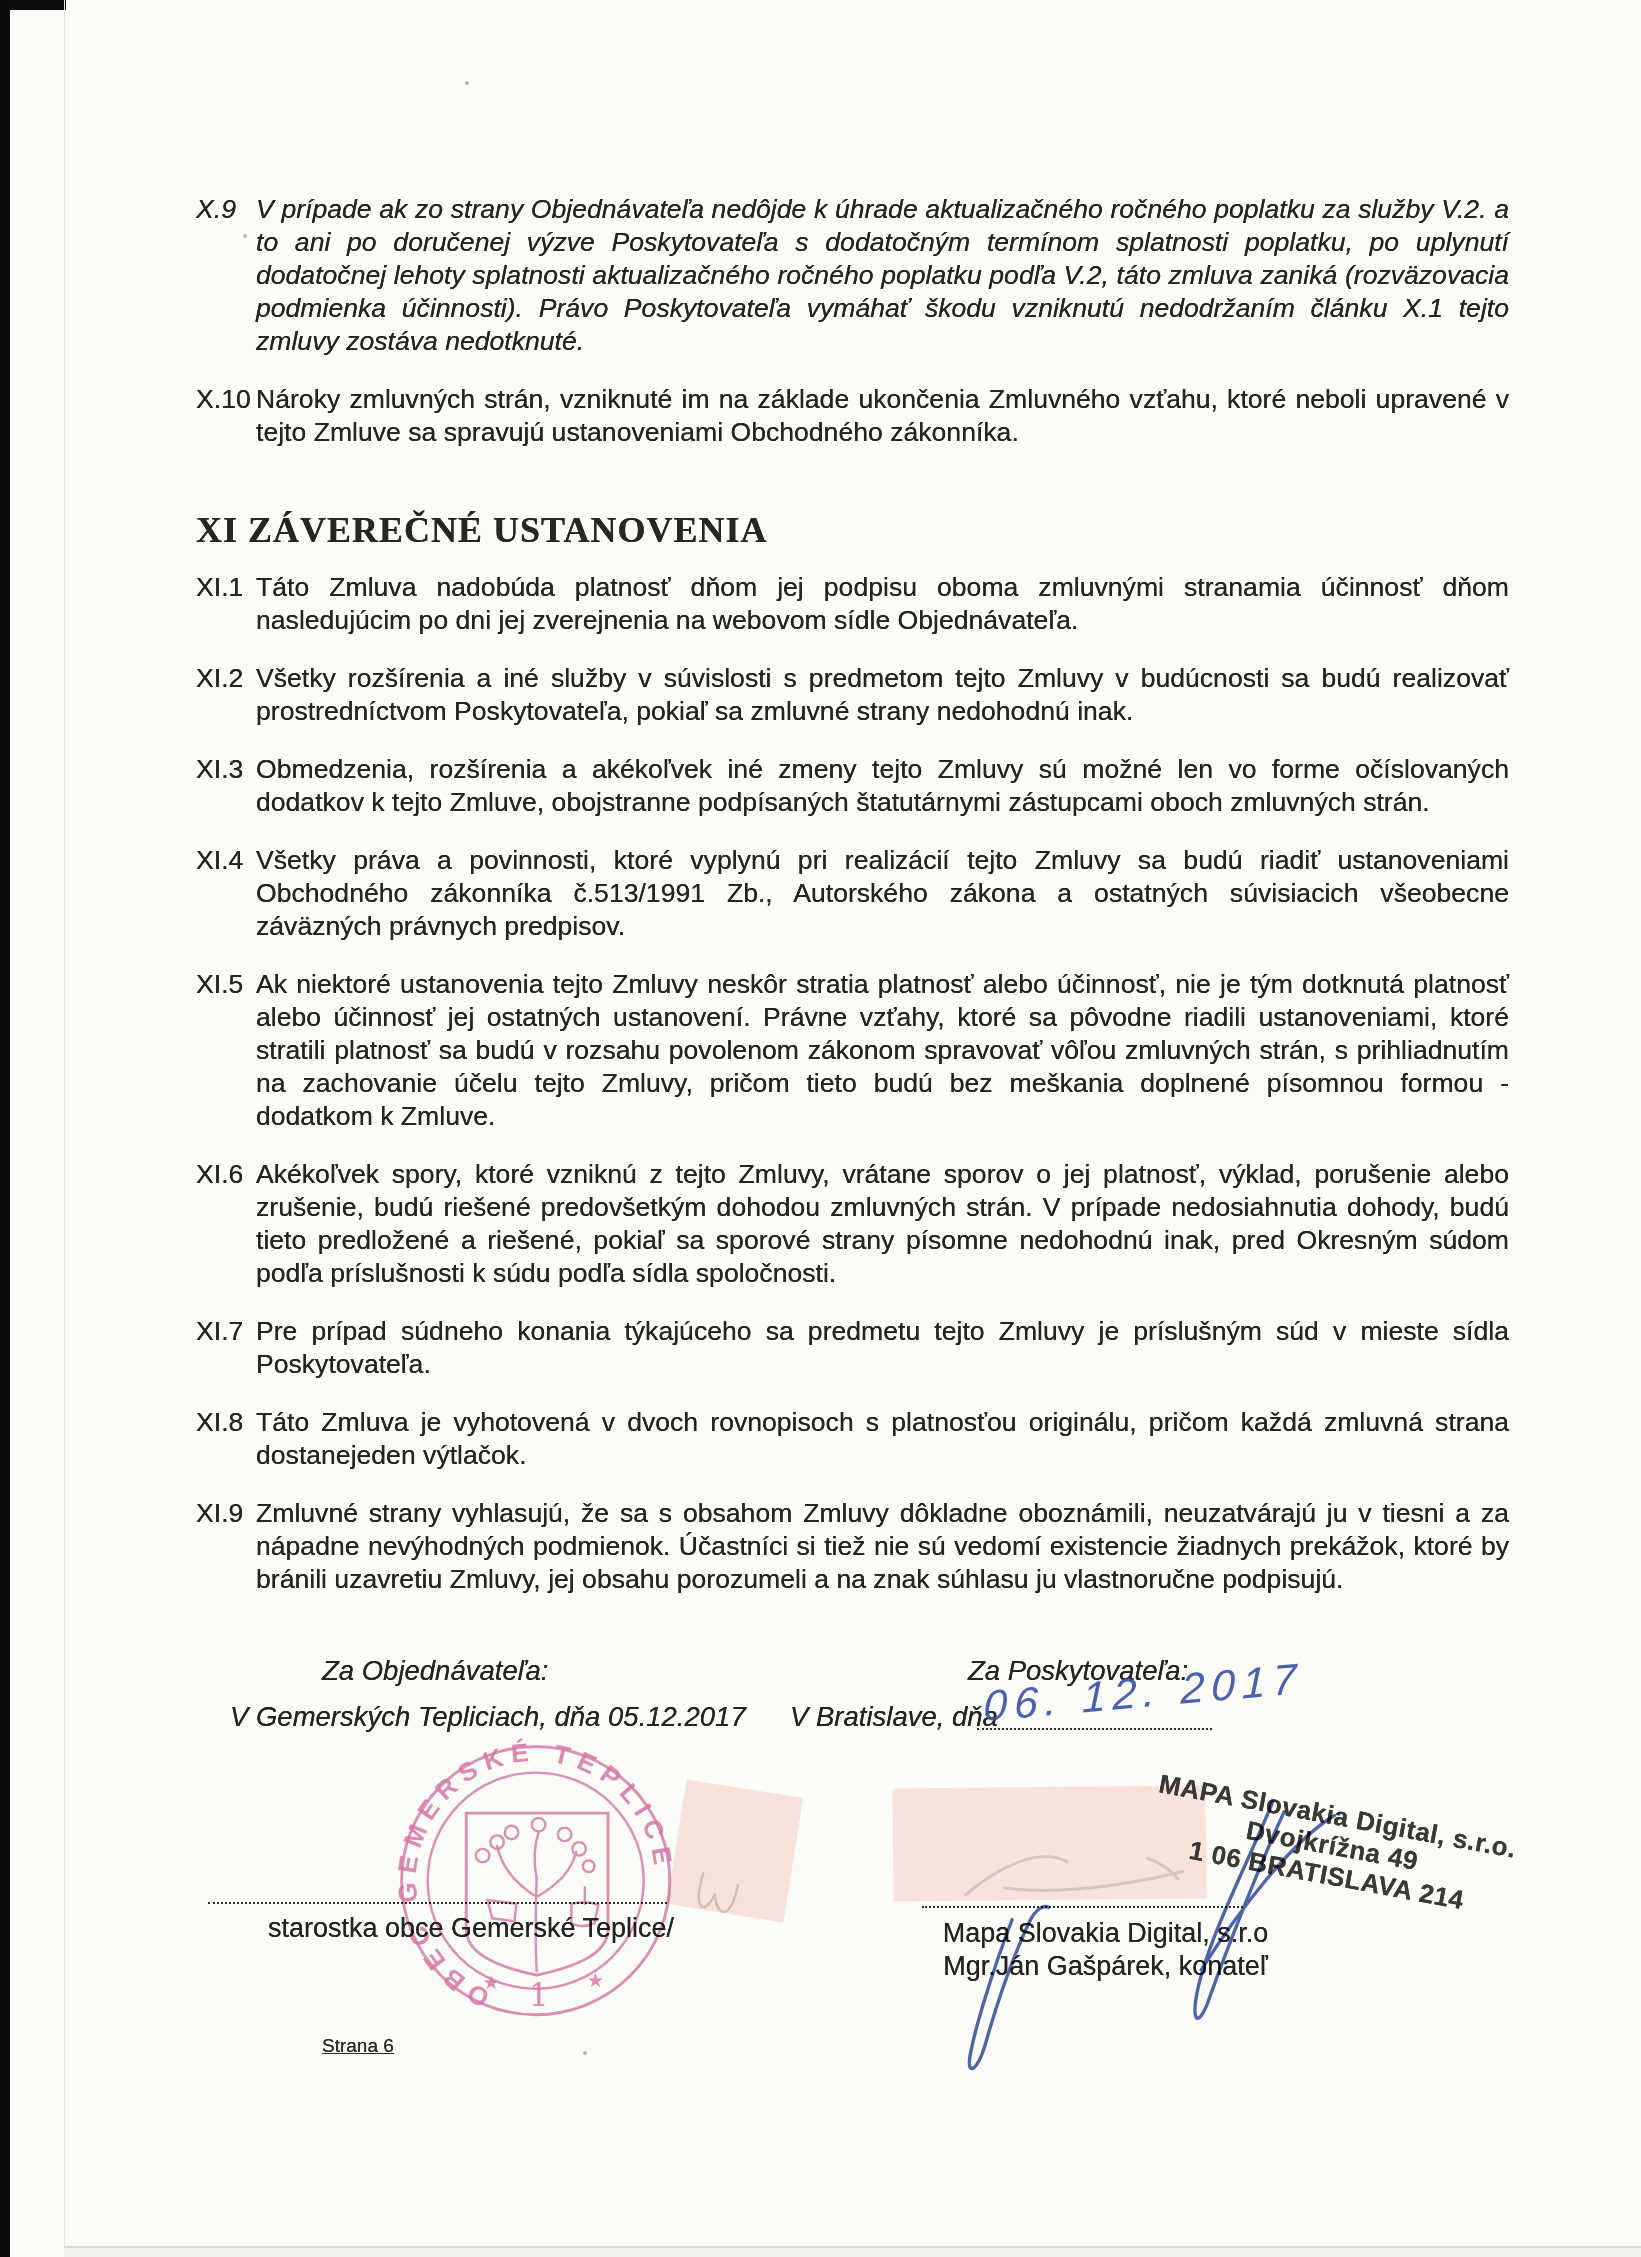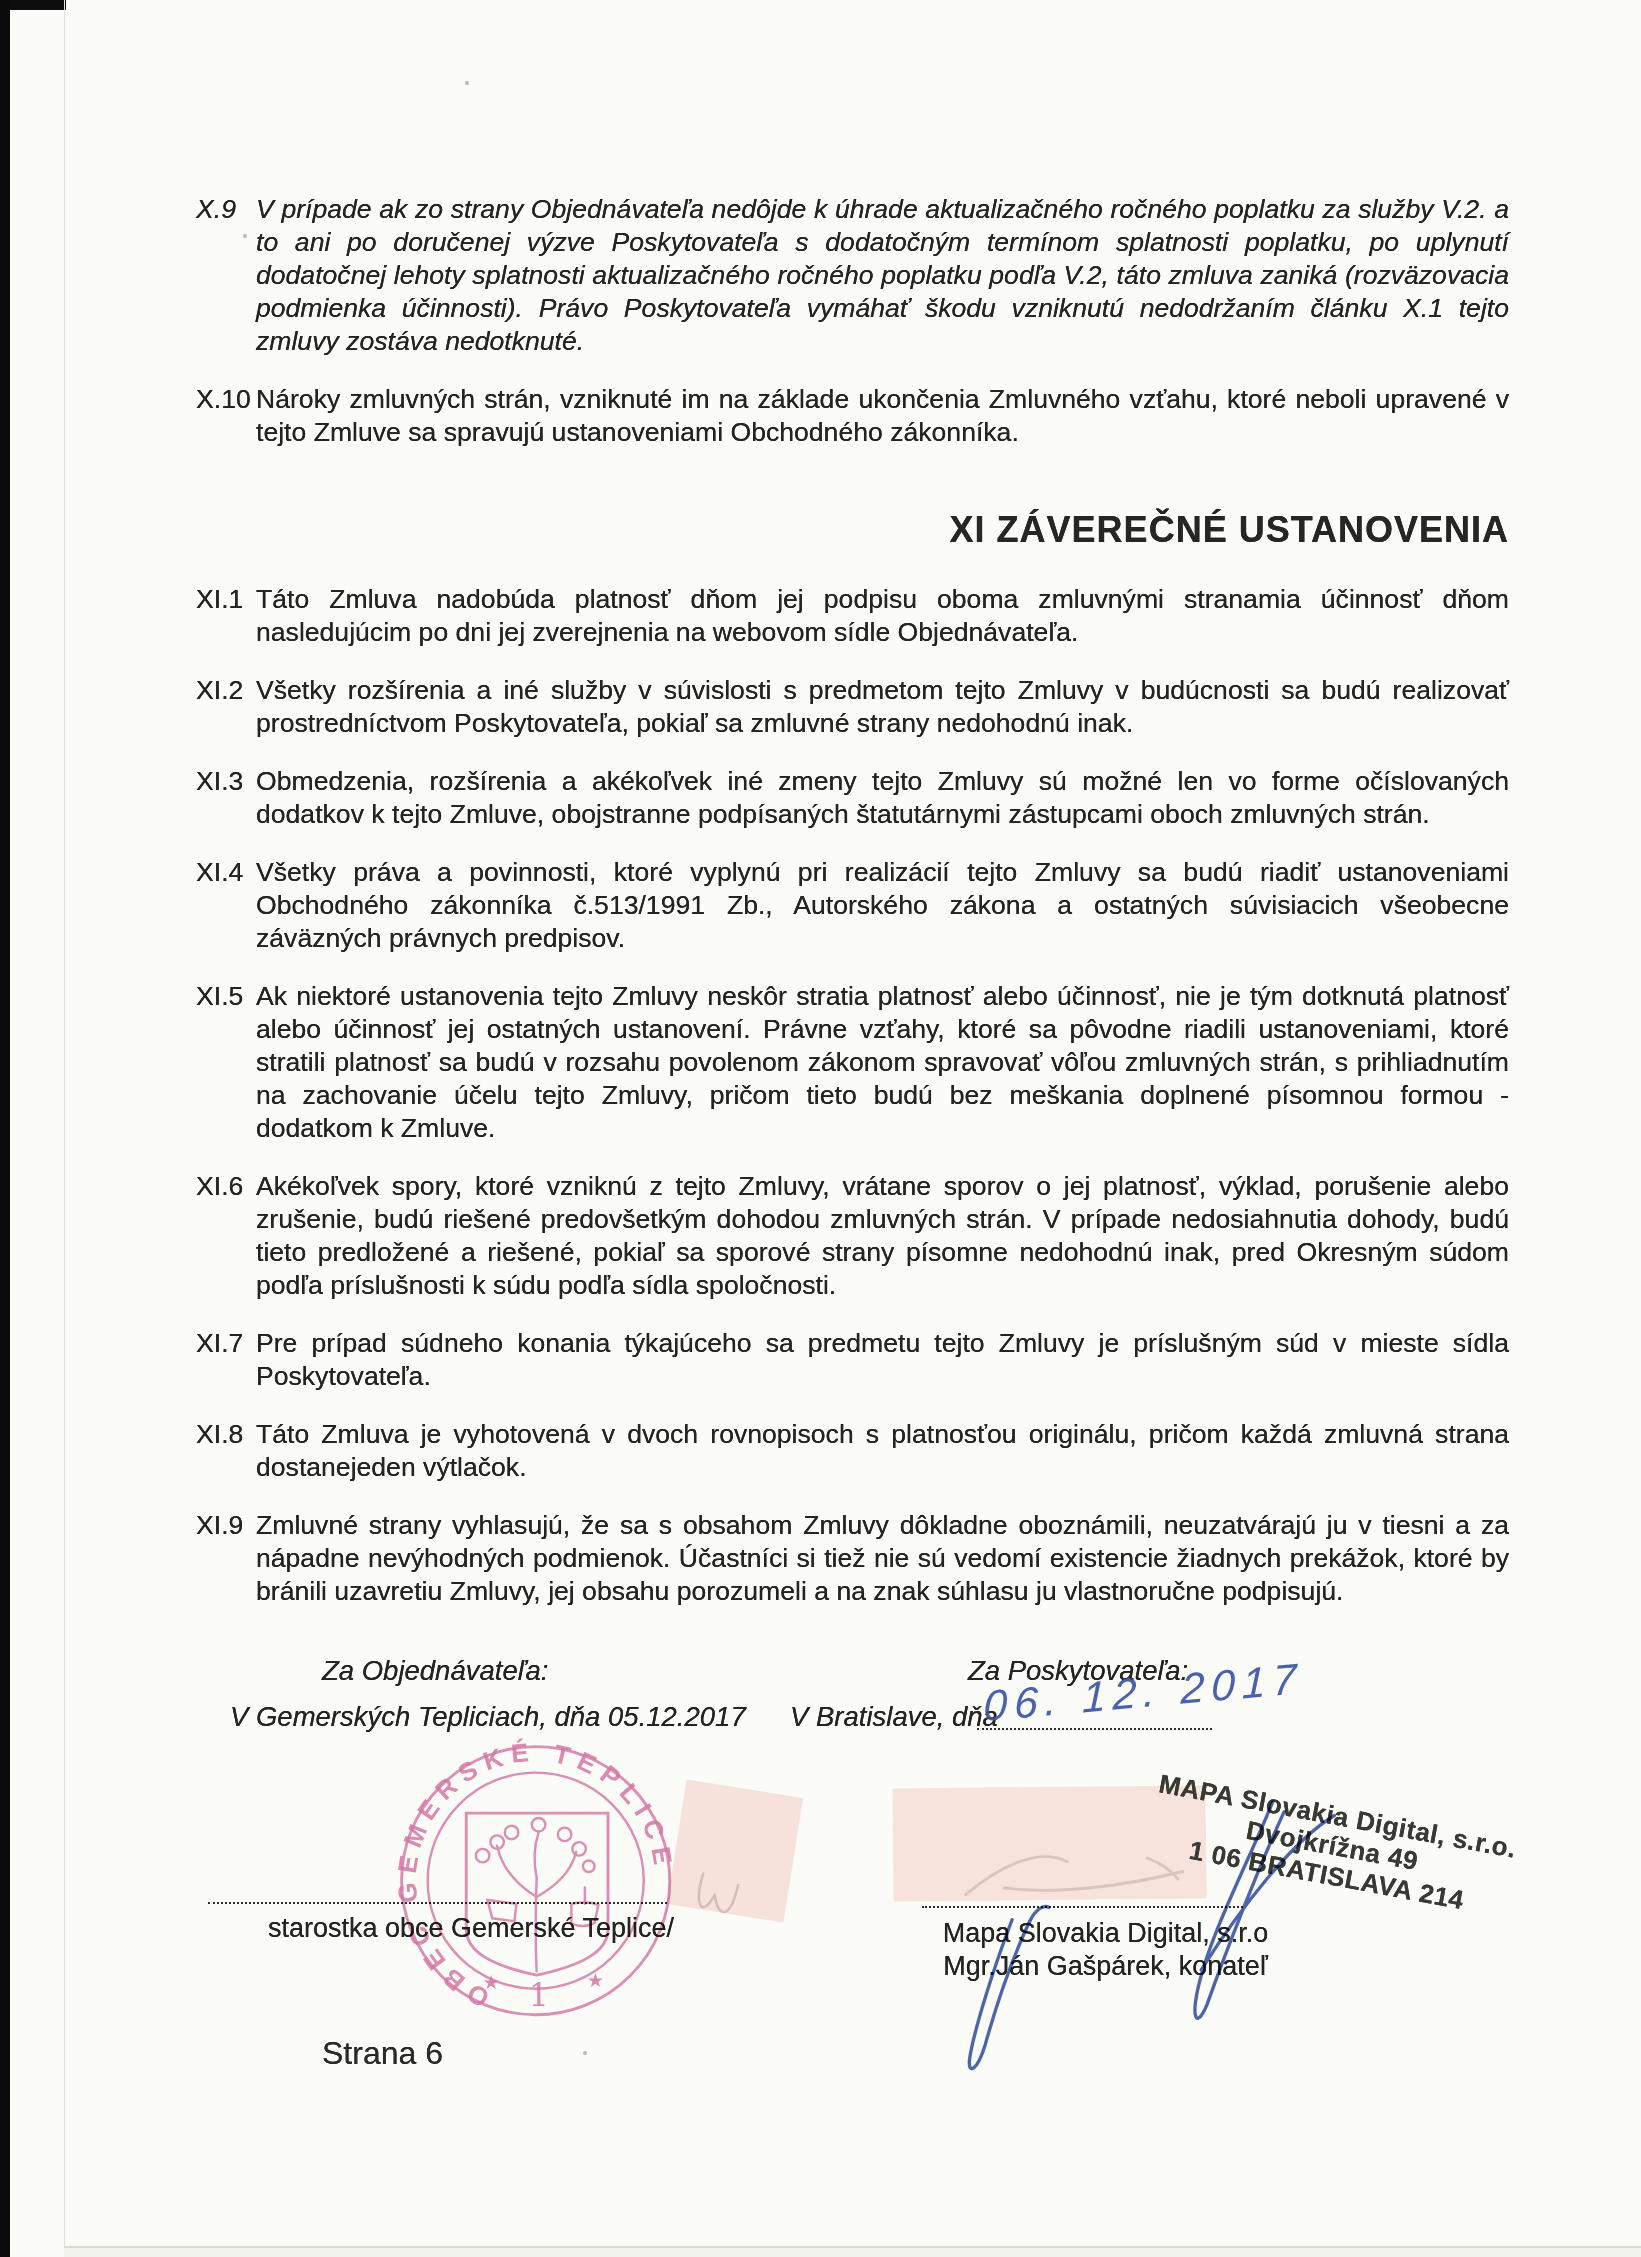--- a/index.html
+++ b/index.html
@@ -11,22 +11,22 @@
   .paper-edge-v{position:absolute;left:64px;top:0;width:1px;height:2247px;background:#e4e4de;}
   .paper-edge-h{position:absolute;left:64px;top:2246px;width:1578px;height:1.9px;background:#d9d9d1;}
   .below-edge{position:absolute;left:64px;top:2248px;width:1578px;height:9.7px;background:#f3f3ed;}
 
   .body-col{position:absolute;left:196px;top:193px;width:1313px;color:#242421;}
   .clause{display:flex;margin-top:25px;font-size:26.6px;line-height:33px;
           text-shadow:0 0 0.5px currentColor;}
   .clause:first-child{margin-top:0;font-style:italic;}
   .clause .num{width:60px;flex:0 0 60px;}
   .clause .txt{flex:1;text-align:justify;}
-  .sec-heading{margin-top:60px;margin-bottom:32px;text-align:right;font-size:36px;
-               font-weight:700;letter-spacing:1px;color:#262623;text-shadow:0 0 0.6px currentColor;}
+  .sec-heading{margin-top:60px;margin-bottom:20px;text-align:left;font-size:36px;
+               font-weight:700;letter-spacing:1px;color:#262623;text-shadow:0 0 0.6px currentColor;font-family:Liberation Serif, serif;}
 
   .abs{position:absolute;}
   .lab{font-size:27.5px;color:#242421;text-shadow:0 0 0.5px currentColor;font-style:italic;}
   .dotline{border-bottom:2.9px dotted #2c2c29;}
   .namecenter{text-align:center;font-size:27px;line-height:33px;color:#242421;
               text-shadow:0 0 0.5px currentColor;}
 
   .hand-date{position:absolute;left:983px;top:1668px;font-size:43px;font-style:italic;
              color:#3a55a8;letter-spacing:6.8px;transform:rotate(-5deg) skewX(-6deg);
              opacity:.92;white-space:nowrap;}
@@ -37,22 +37,22 @@
 
   .company-stamp{position:absolute;left:1155px;top:1767px;width:377px;
                  transform:rotate(10.5deg);transform-origin:0 0;text-align:center;
                  color:#3a3a35;font-weight:700;font-size:26px;line-height:30px;
                  letter-spacing:0.5px;text-shadow:0 0 0.6px currentColor;}
 
   .round-stamp{position:absolute;left:391px;top:1736px;width:299px;height:299px;
                mix-blend-mode:multiply;opacity:.88;}
   .ink{position:absolute;left:628px;top:1767px;width:772px;height:512px;mix-blend-mode:multiply;}
 
-  .footer-page{position:absolute;left:322px;top:2035px;font-size:32px;color:#2a2a27;
-               text-shadow:0 0 0.5px currentColor;}
+  .footer-page{position:absolute;left:322px;top:2035px;font-size:19px;color:#2a2a27;
+               text-shadow:0 0 0.5px currentColor;text-decoration:underline;}
   .speck{position:absolute;width:3.9px;height:3.9px;border-radius:50%;background:#b9b9b3;}
 </style>
 </head>
 <body>
 
 <div class="page">
 
   <div class="scan-strip-left"></div>
   <div class="scan-bar-top"></div>
   <div class="paper-edge-v"></div>

